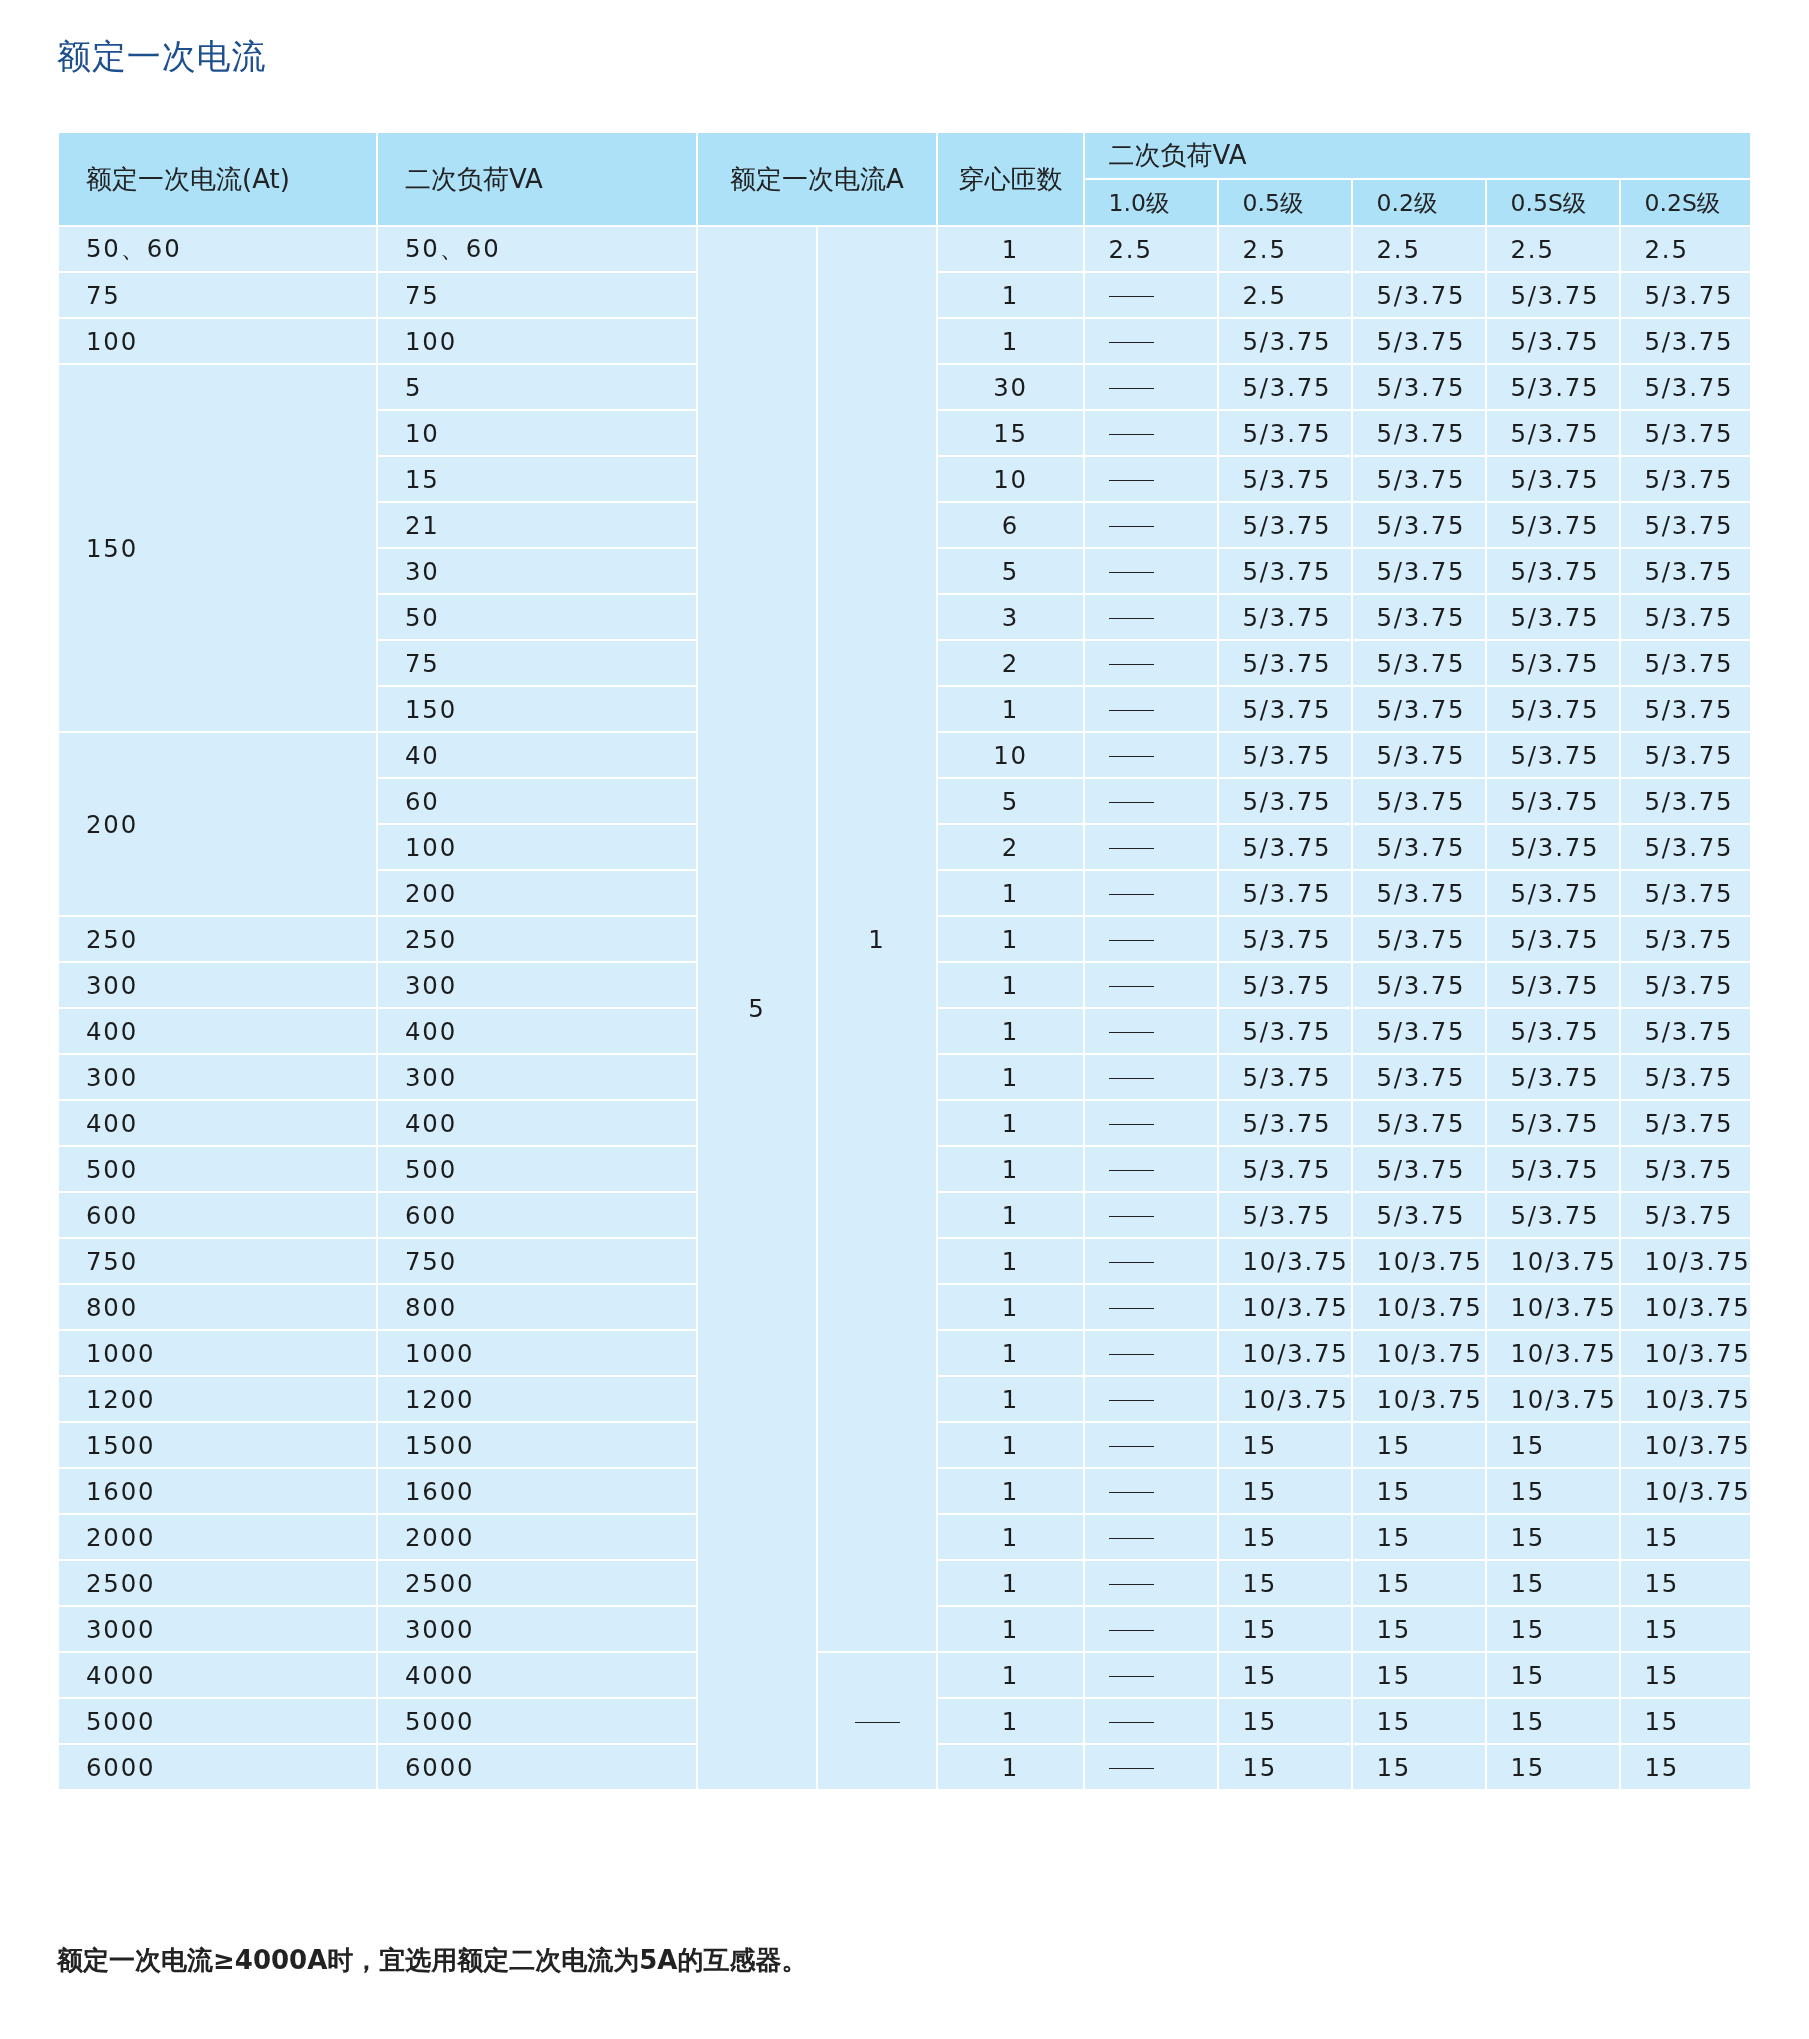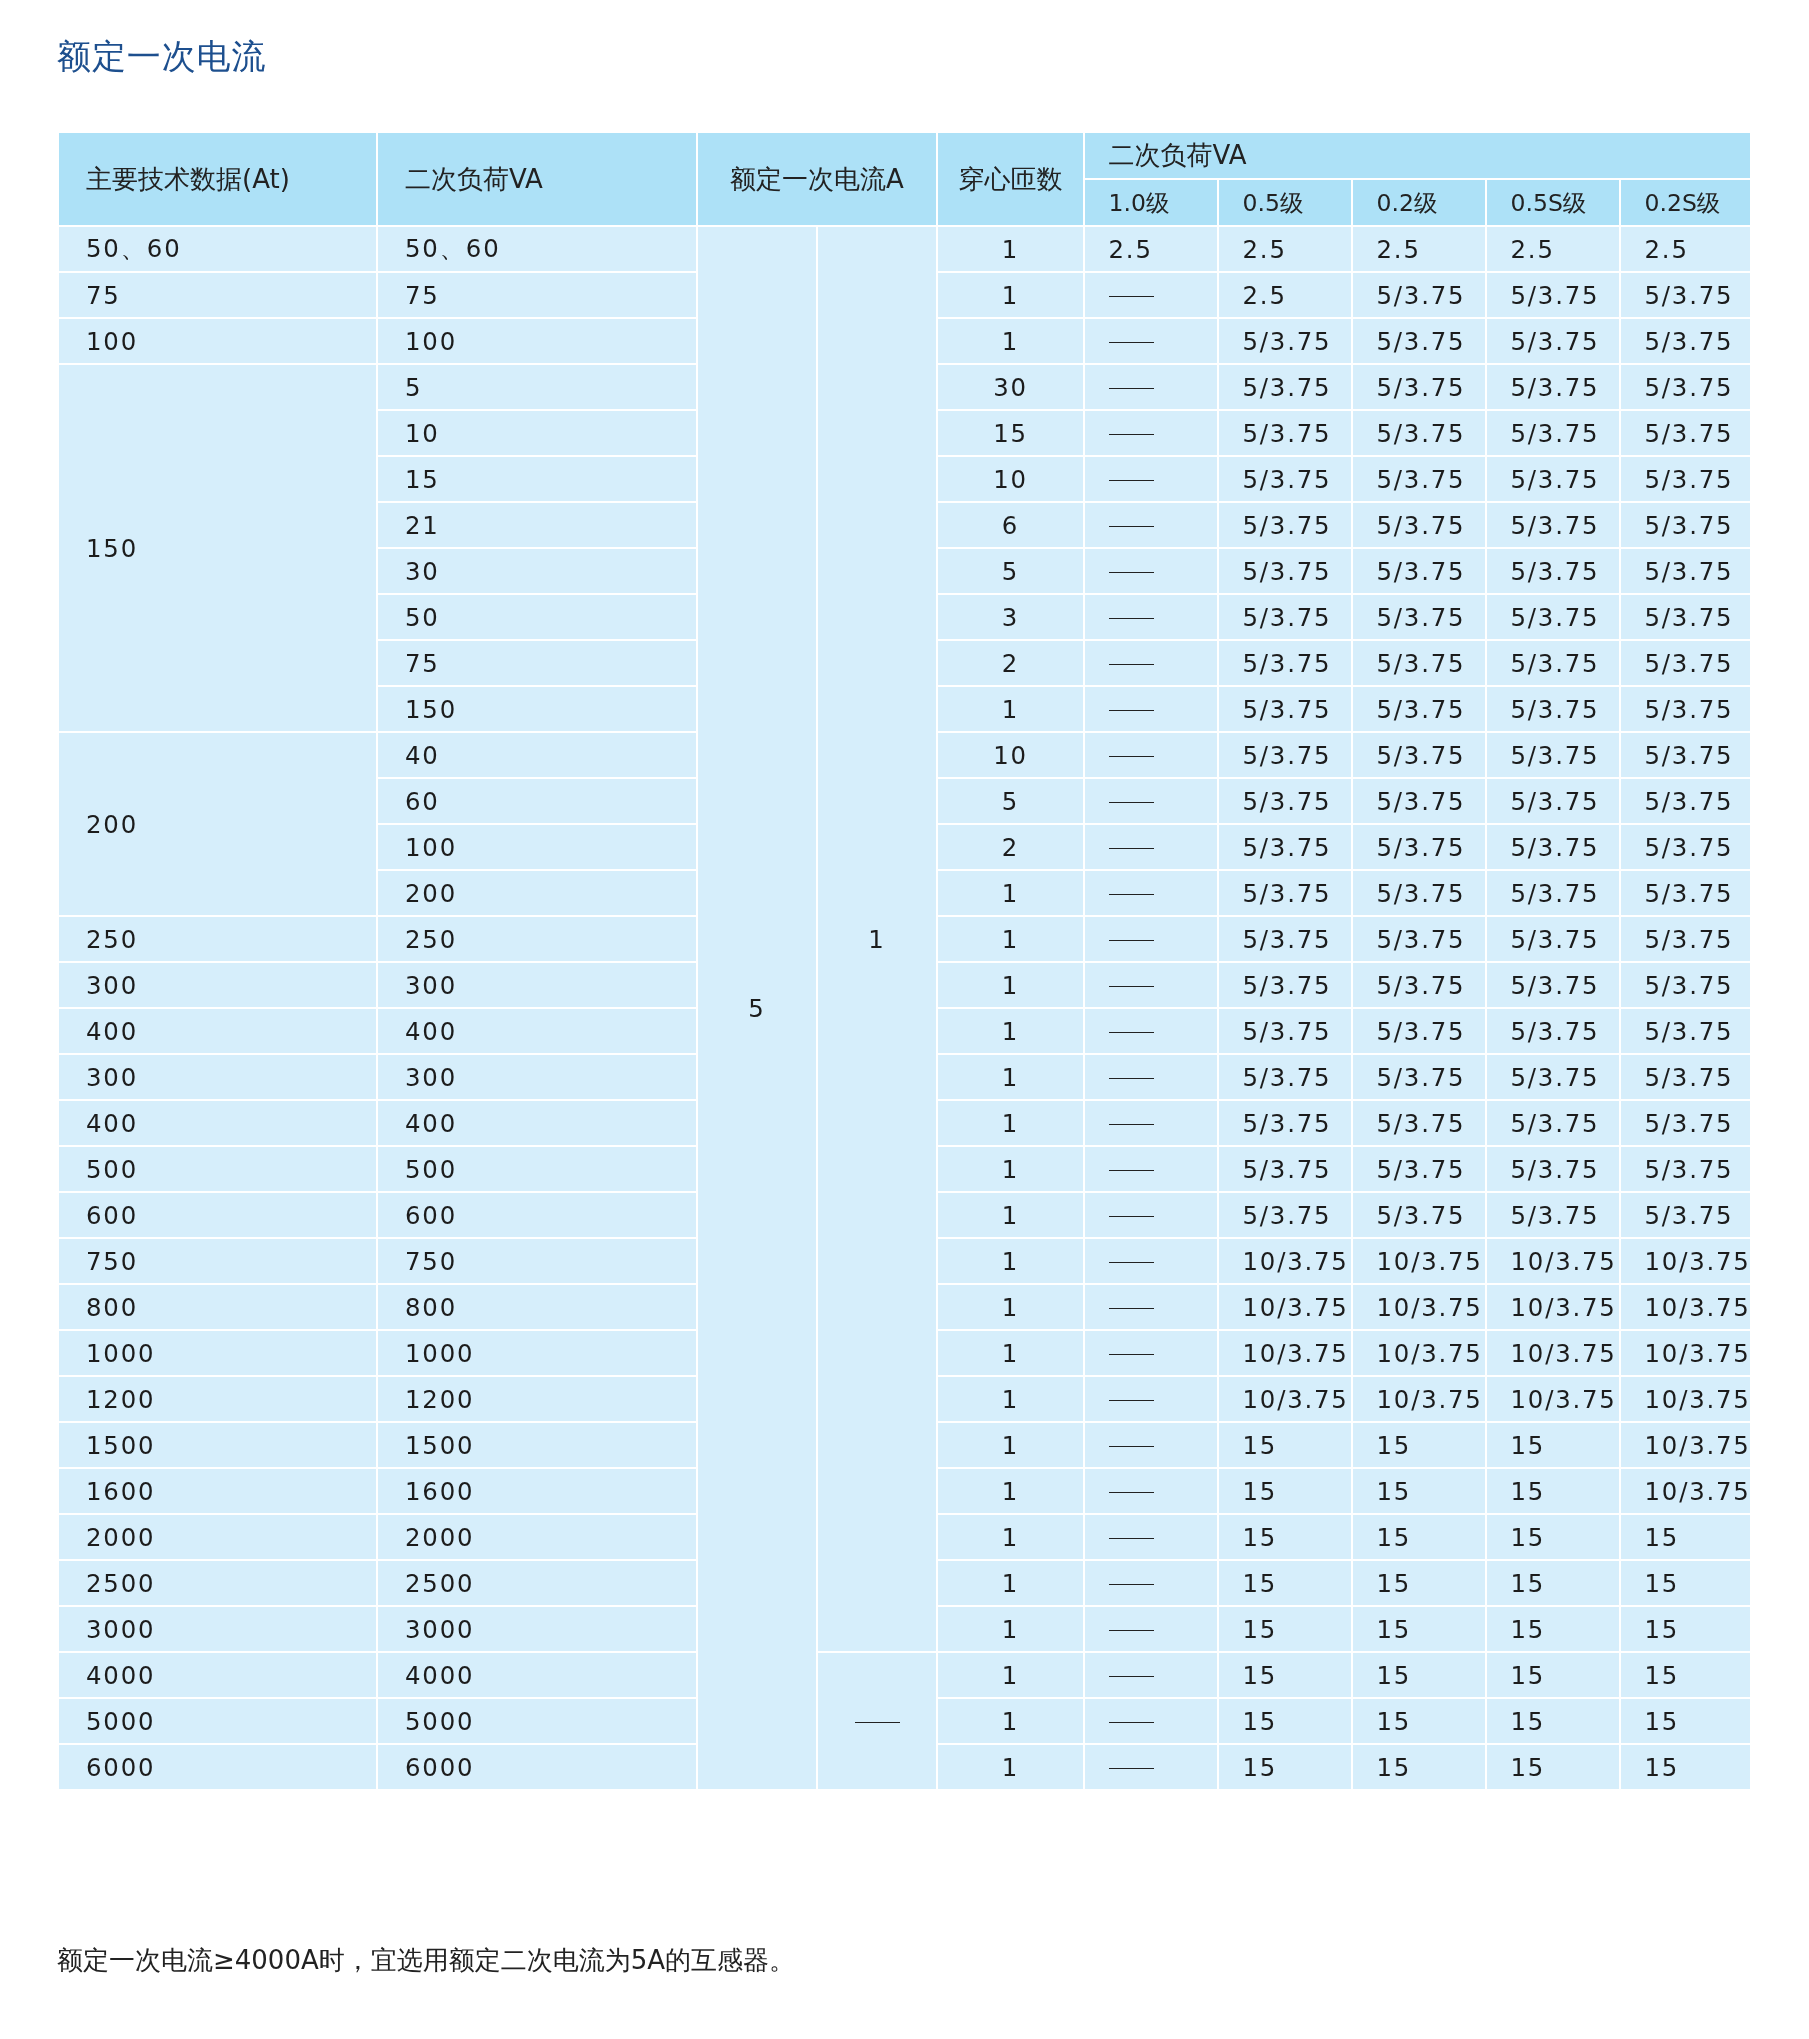--- a/index.html
+++ b/index.html
@@ -12,21 +12,21 @@
   .spec-table th { background:#ade1f7; font-size:26px; text-align:left; color:#222; }
   .spec-table td { background:#d6eefb; font-size:24.4px; height:44px; letter-spacing:1.8px; }
   .h-main { height:92px; }
   .h-top { height:43px; padding-left:23.5px !important; }
   .h-sub { height:43px; padding-left:23.5px !important; font-size:23.5px !important;margin-left:40px; }
   .pl { padding-left:27px !important; }
   .pl2 { padding-left:27px !important; }
   .ctr { text-align:center; }
   .hc { text-align:center !important; }
   .dash { display:inline-block; width:45px; border-top:1.8px solid #222; vertical-align:middle; }
-  .note { position:absolute; left:57px; top:1943px; font-size:26px; color:#222; }
+  .note { position:absolute; left:57px; top:1943px; font-size:26px; color:#222;font-weight:bold; }
 </style>
 </head>
 <body>
 
 <div class="title">额定一次电流</div>
 
 <table class="spec-table">
   <colgroup>
     <col style="width:319px">
       <col style="width:320px">
@@ -34,21 +34,21 @@
       <col style="width:120px">
     <col style="width:147px">
       <col style="width:134px">
       <col style="width:134px">
       <col style="width:134px">
       <col style="width:134px">
       <col style="width:131px">
   </colgroup>
   <thead>
     <tr>
-      <th rowspan="2" class="h-main pl">主要技术数据(At)</th>
+      <th rowspan="2" class="h-main pl">额定一次电流(At)</th>
       <th rowspan="2" class="h-main pl2">二次负荷VA</th>
       <th rowspan="2" colspan="2" class="h-main hc">额定一次电流A</th>
       <th rowspan="2" class="h-main hc">穿心匝数</th>
       <th colspan="5" class="h-top">二次负荷VA</th>
     </tr>
     <tr>
       <th class="h-sub">1.0级</th>
       <th class="h-sub">0.5级</th>
       <th class="h-sub">0.2级</th>
       <th class="h-sub">0.5S级</th>

